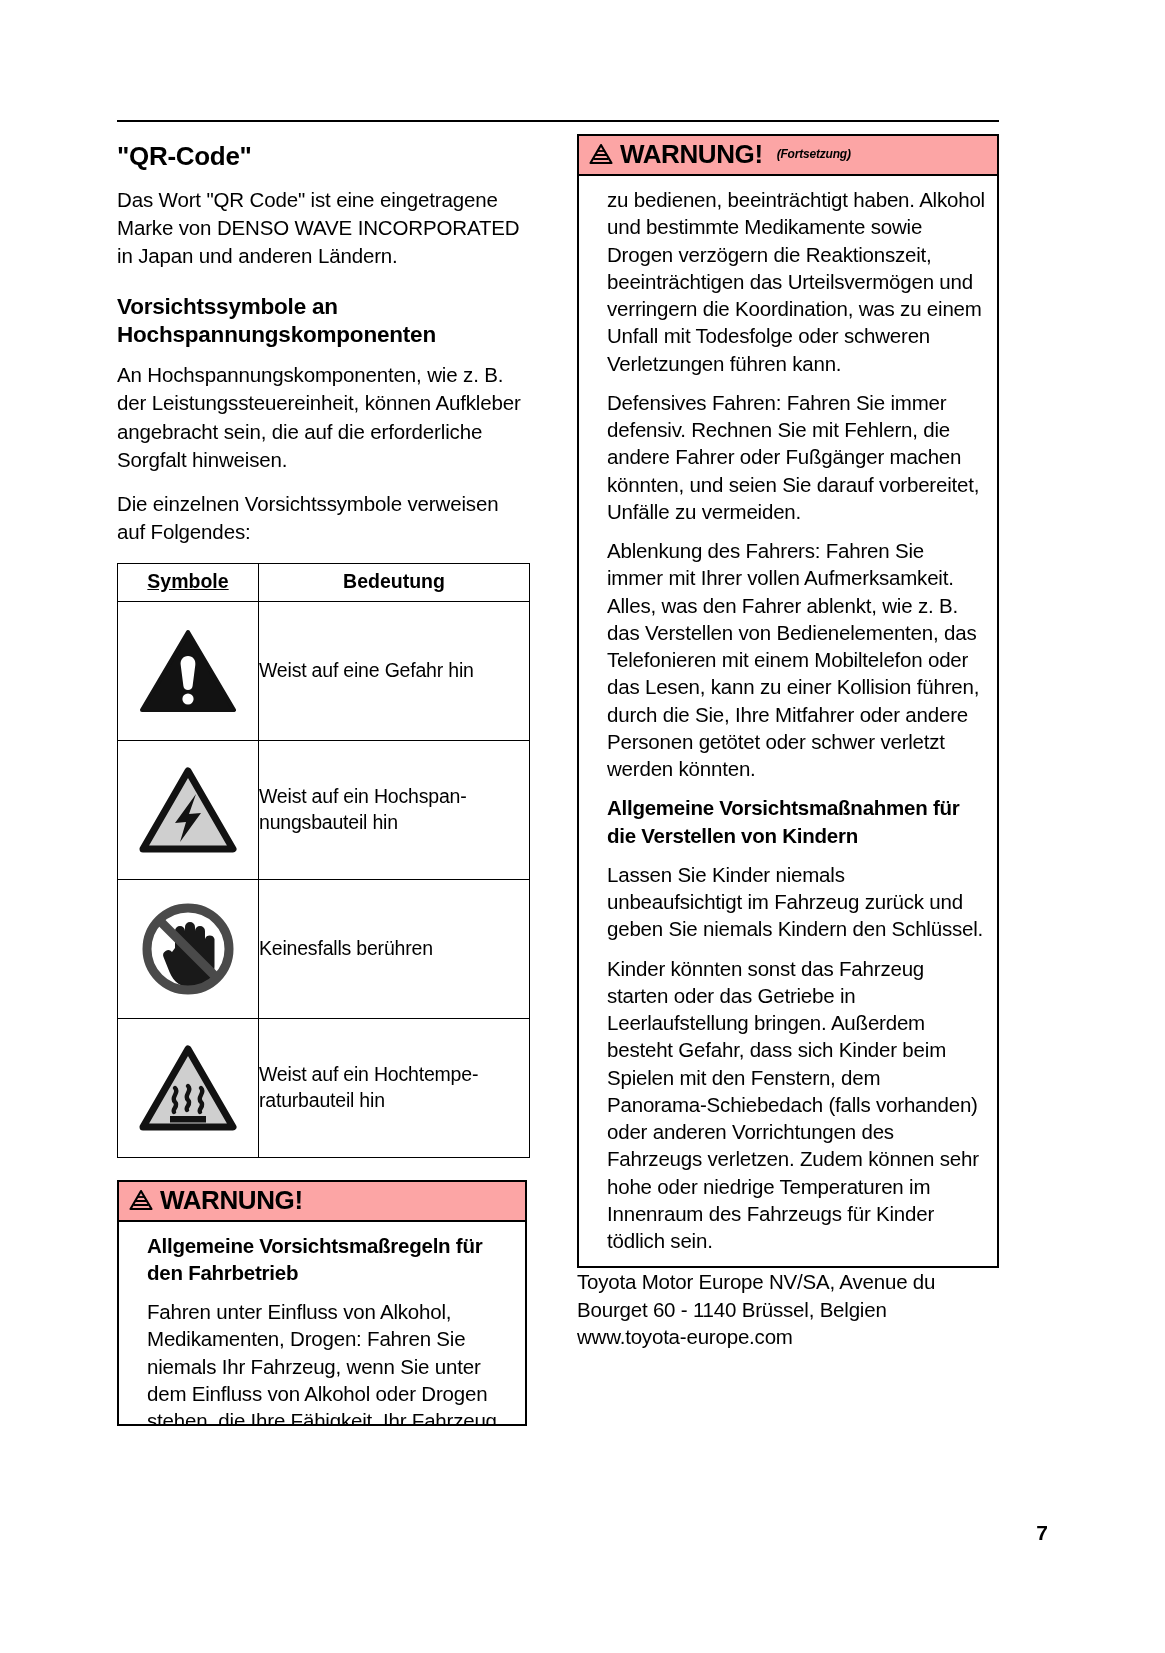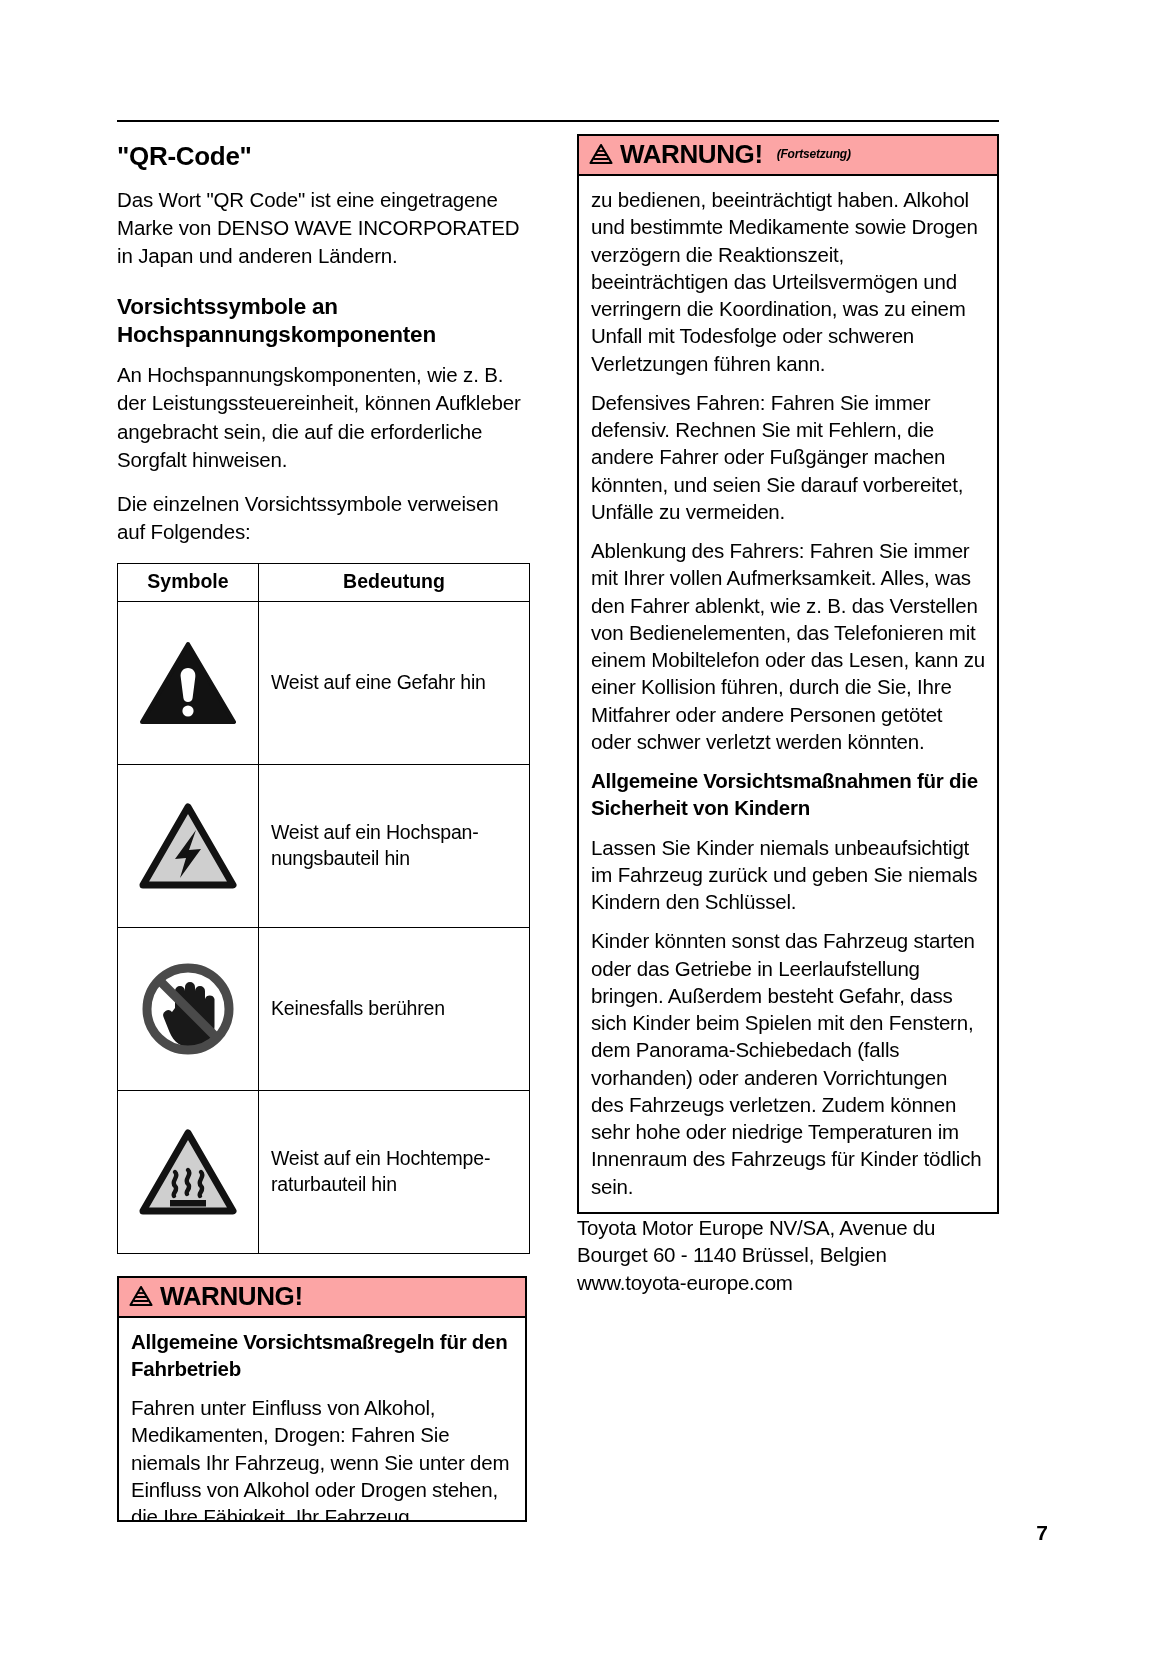--- a/index.html
+++ b/index.html
@@ -71,29 +71,29 @@
   table.symbol-table {
     border-collapse: collapse;
     width: 410px;
     margin-top: 4px;
     margin-bottom: 22px;
     table-layout: fixed;
   }
   table.symbol-table th,
   table.symbol-table td {
     border: 1.6px solid #000;
-    padding: 12px;
+    padding: 0;
   }
   table.symbol-table thead th {
     font-size: 19.5px;
     font-weight: bold;
     text-align: center;
     padding: 6px 0 8px 0;
   }
-  th.col-sym { width: 140px; }
+  th.col-sym { width: 140px; text-decoration: underline; }
   th.col-mean { width: 270px; }
   td.sym-cell {
     height: 138px;
     text-align: center;
     vertical-align: middle;
   }
   td.mean-cell {
     font-size: 19.5px;
     line-height: 1.3;
     padding: 0 12px;
@@ -121,21 +121,21 @@
     letter-spacing: -0.4px;
   }
   .warn-head .warn-cont {
     font-size: 12px;
     font-weight: bold;
     font-style: italic;
     margin-left: 7px;
     letter-spacing: -0.2px;
   }
   .warn-body {
-    padding: 10px 12px 12px 12px;
+    padding: 10px 12px 12px 28px;
   }
   .warn-body p {
     font-size: 20.5px;
     line-height: 1.33;
     margin: 0 0 12px 0;
     letter-spacing: -0.2px;
   }
   .warn-body p:last-child { margin-bottom: 0; }
   .warn-body p.strong {
     font-weight: bold;
@@ -293,21 +293,21 @@
               <path d="M9 8 H15" stroke="#000" stroke-width="1.8"></path>
             </svg>
           </span>
           <span class="warn-word">WARNUNG!</span>
           <span class="warn-cont">(Fortsetzung)</span>
         </div>
         <div class="warn-body">
           <p>zu bedienen, beeinträchtigt haben. Alkohol und bestimmte Medikamente sowie Drogen verzögern die Reaktionszeit, beeinträchtigen das Urteilsvermögen und verringern die Koordination, was zu einem Unfall mit Todesfolge oder schweren Verletzungen führen kann.</p>
           <p>Defensives Fahren: Fahren Sie immer defensiv. Rechnen Sie mit Fehlern, die andere Fahrer oder Fußgänger machen könnten, und seien Sie darauf vorbereitet, Unfälle zu vermeiden.</p>
           <p>Ablenkung des Fahrers: Fahren Sie immer mit Ihrer vollen Aufmerksamkeit. Alles, was den Fahrer ablenkt, wie z. B. das Verstellen von Bedienelementen, das Telefonieren mit einem Mobiltelefon oder das Lesen, kann zu einer Kollision führen, durch die Sie, Ihre Mitfahrer oder andere Personen getötet oder schwer verletzt werden könnten.</p>
-          <p class="strong">Allgemeine Vorsichtsmaßnahmen für die Sicherheit von Kindern</p>
+          <p class="strong">Allgemeine Vorsichtsmaßnahmen für die Verstellen von Kindern</p>
           <p>Lassen Sie Kinder niemals unbeaufsichtigt im Fahrzeug zurück und geben Sie niemals Kindern den Schlüssel.</p>
           <p>Kinder könnten sonst das Fahrzeug starten oder das Getriebe in Leerlaufstellung bringen. Außerdem besteht Gefahr, dass sich Kinder beim Spielen mit den Fenstern, dem Panorama-Schiebedach (falls vorhanden) oder anderen Vorrichtungen des Fahrzeugs verletzen. Zudem können sehr hohe oder niedrige Temperaturen im Innenraum des Fahrzeugs für Kinder tödlich sein.</p>
         </div>
       </div>
 
       <div class="addr">
         <p>Toyota Motor Europe NV/SA, Avenue du Bourget 60 - 1140 Brüssel, Belgien www.toyota-europe.com</p>
       </div>
 
     </div>

